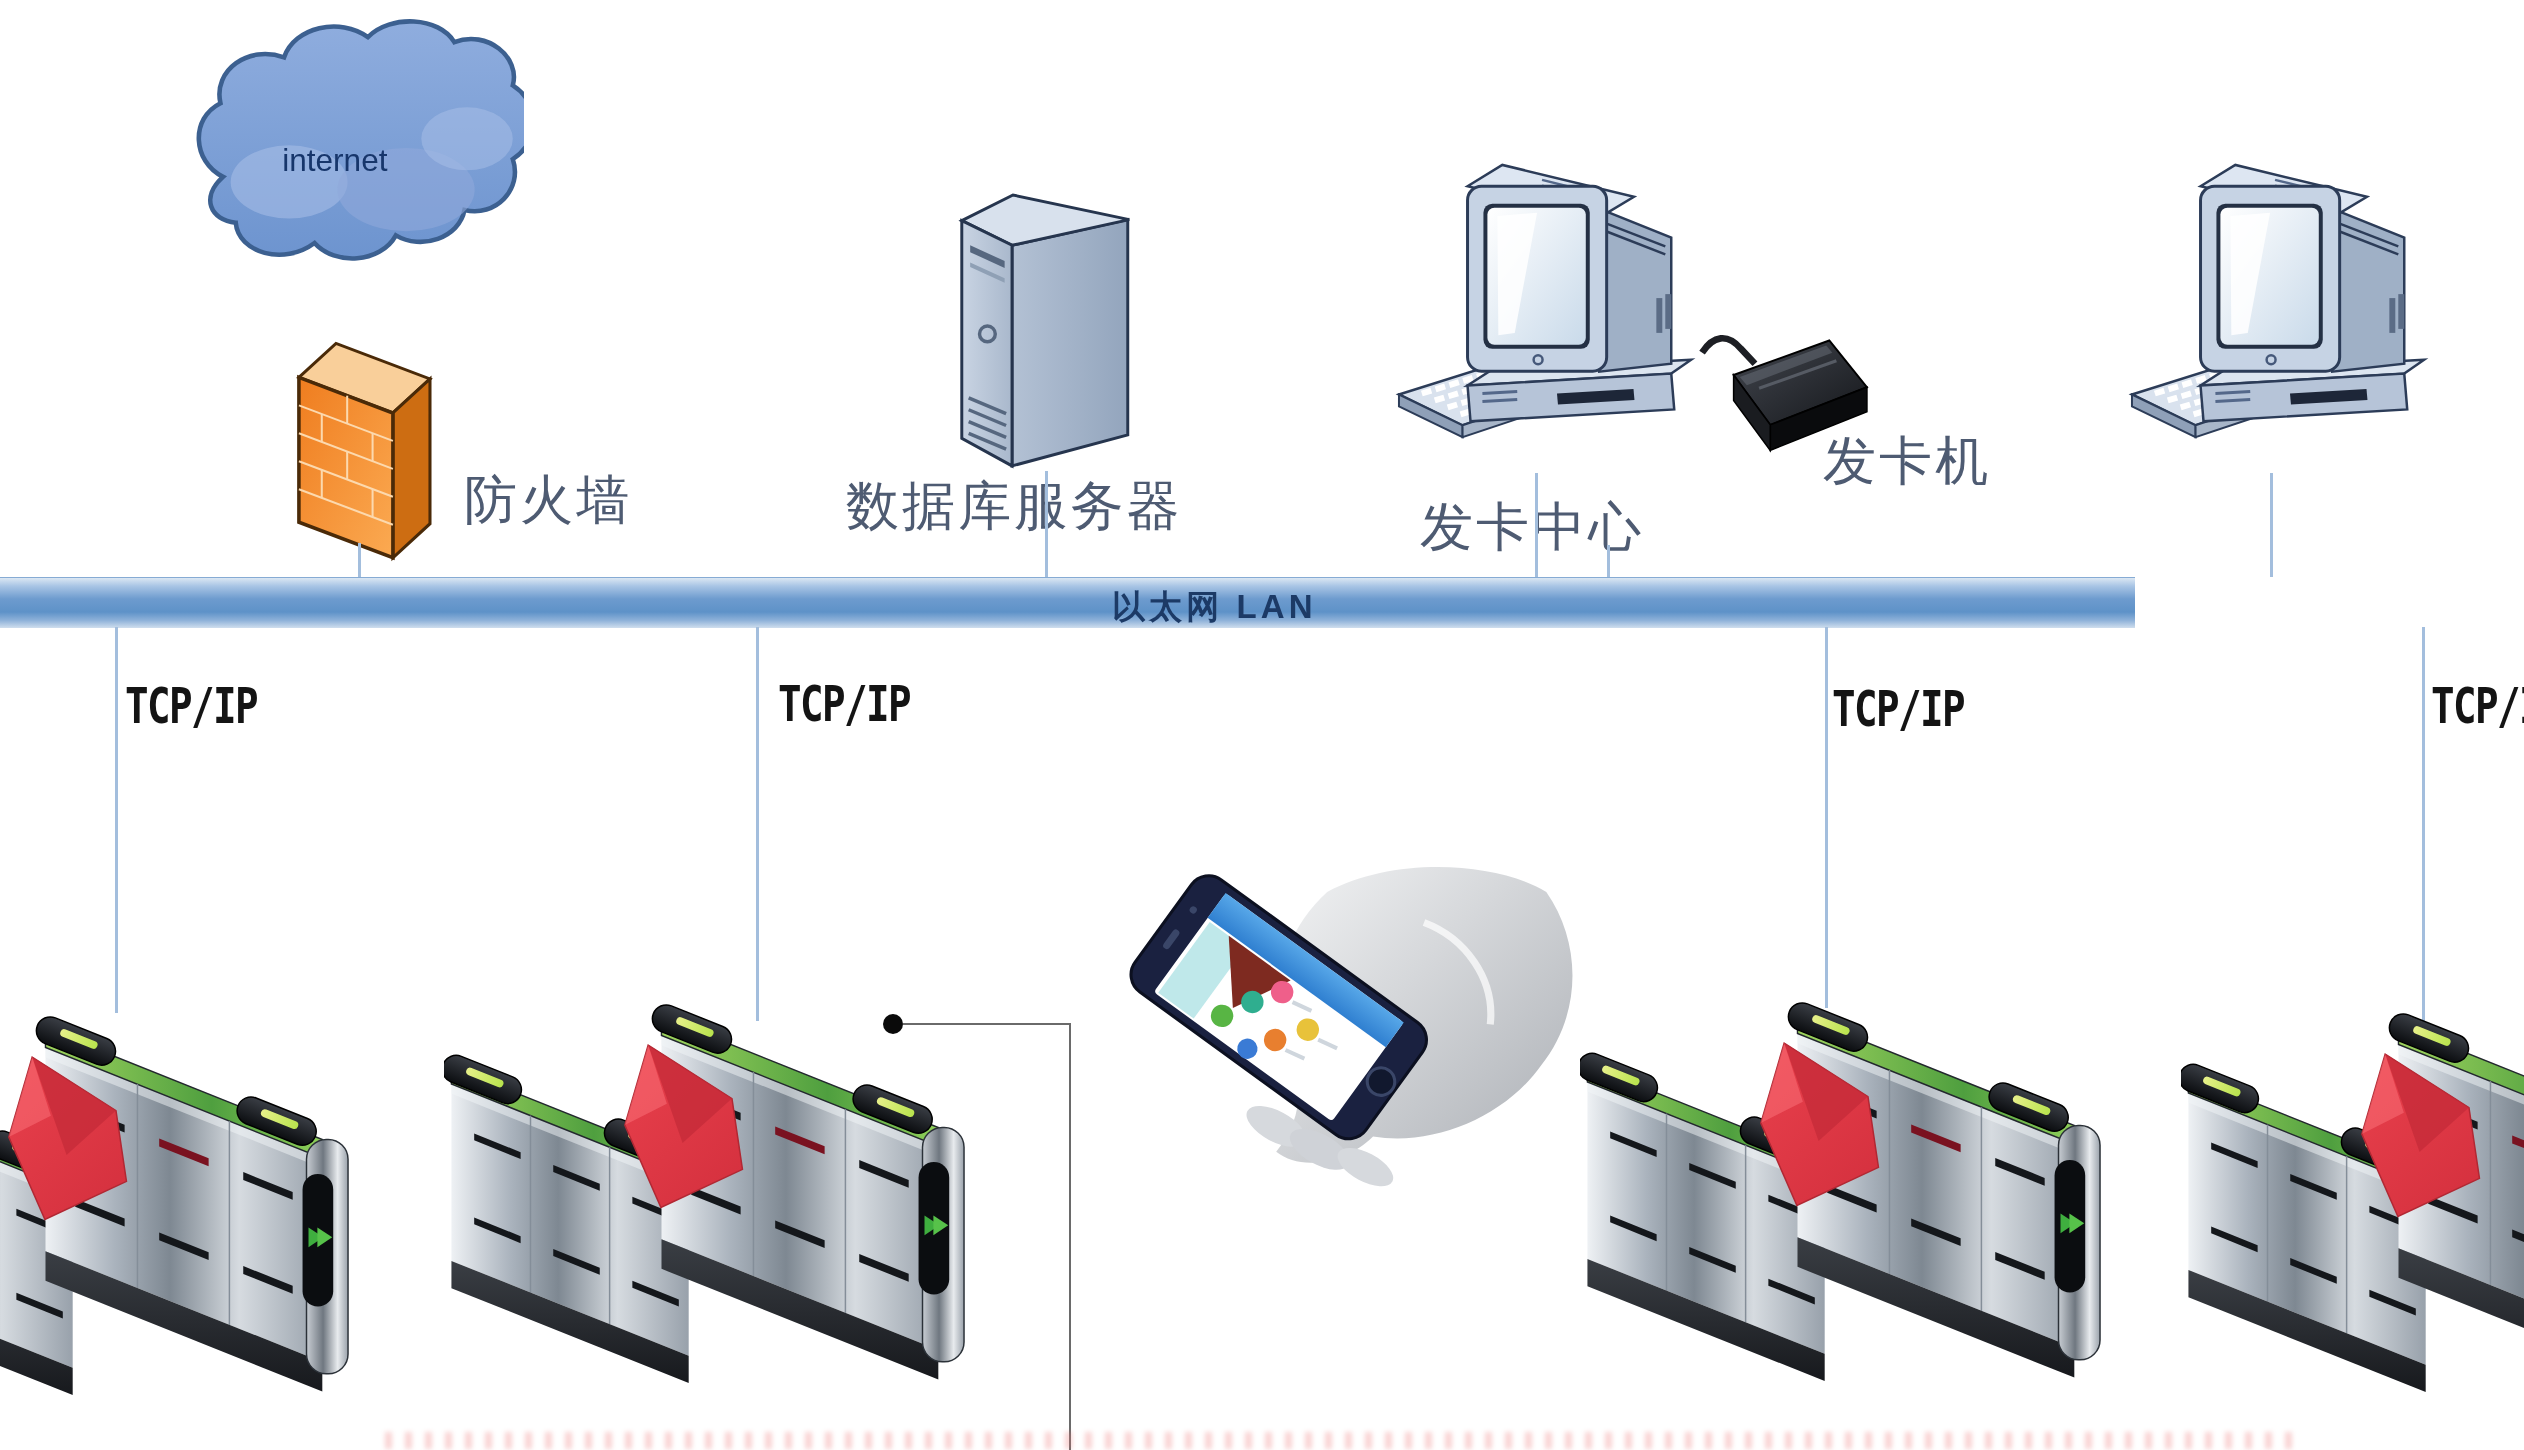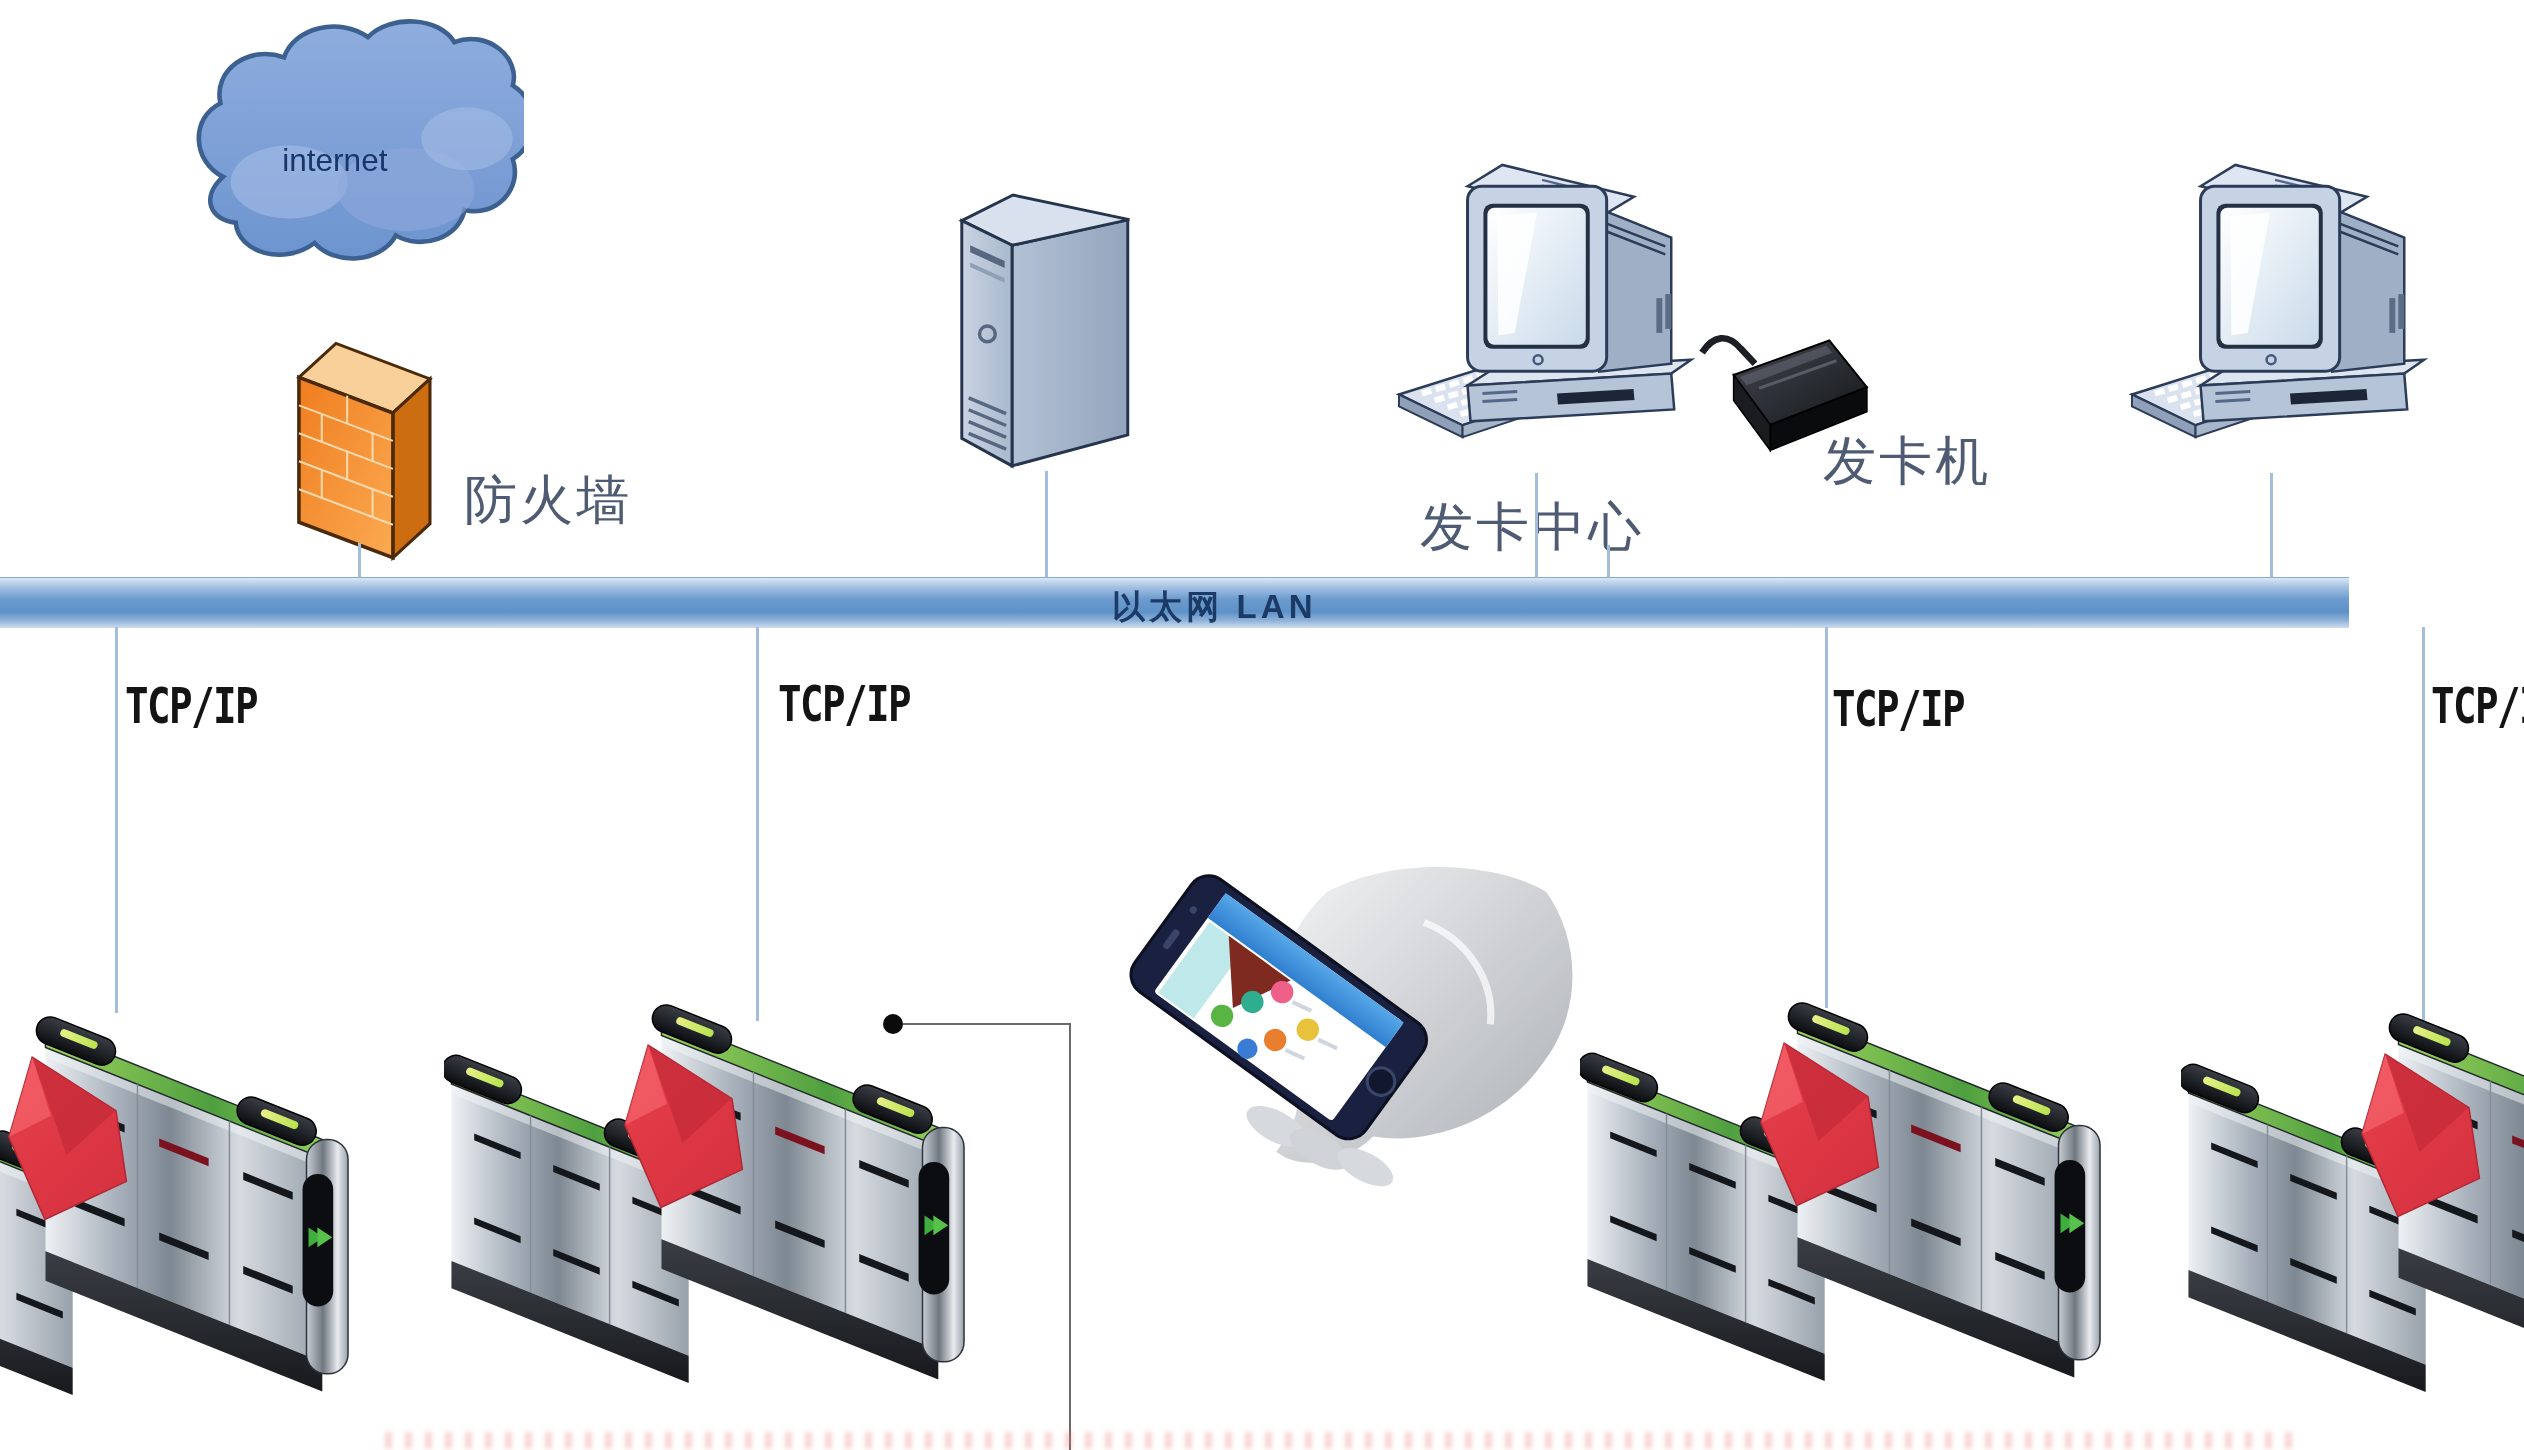--- a/index.html
+++ b/index.html
@@ -5,21 +5,21 @@
   html,body{margin:0;padding:0;background:#fff;}
   #stage{position:relative;width:2525px;height:1450px;overflow:hidden;background:#ffffff;
          font-family:"Liberation Sans",sans-serif;text-align:right;}
   .abs{position:absolute;}
   .label{position:absolute;font-family:"DejaVu Serif",serif;font-size:53px;color:#4e5b72;
          letter-spacing:3.1px;white-space:nowrap;line-height:1;}
   .tcp{position:absolute;font-family:"DejaVu Sans Mono",monospace;font-weight:bold;font-size:49px;
        color:#141414;letter-spacing:-2px;transform:scaleX(.8);transform-origin:left top;
        white-space:nowrap;line-height:1;}
   .vline{position:absolute;width:3.1px;background:#a3bedd;}
-  .lanbar{position:absolute;left:0;top:577px;width:2349px;height:50px;
+  .lanbar{position:absolute;left:0;top:577px;width:2135px;height:50px;
           background:linear-gradient(180deg,#dbe7f3 0%,#a9c5e5 16%,#6d9bce 42%,#5e92c8 68%,#8fb2d9 85%,#cfdeee 100%);
           border-top:1.5px solid #86abd4;}
   .lanbar span{position:absolute;left:1112px;top:7.1px;font-family:"Liberation Sans",sans-serif;
           font-weight:bold;font-size:33px;color:#1c3a66;letter-spacing:4.1px;white-space:nowrap;}
   .dot{position:absolute;width:20.4px;height:20.4px;border-radius:50%;background:#0a0a0a;}
   .cline-h{position:absolute;height:2px;background:#6a6a6a;}
   .cline-v{position:absolute;width:2px;background:#6a6a6a;}
   .redstrip{position:absolute;left:385px;top:1432px;width:1914px;height:17.3px;opacity:.6;
             background:repeating-linear-gradient(90deg,rgba(238,120,120,.55) 0 7.1px,rgba(255,255,255,0) 7.1px 20px);
             filter:blur(2.5px);}
@@ -255,20 +255,21 @@
     <polygon points="70,96 142,194 142,244 70,146" fill="#1a1c20" stroke="#000" stroke-width="3"></polygon>
     <line x1="120" y1="122" x2="272" y2="68" stroke="#565b64" stroke-width="6"></line>
     <polygon points="82,100 252,38 264,52 96,116" fill="#6a707a" opacity=".5"></polygon>
   </svg>
 
   <svg class="abs" style="left:2126px;top:148px" width="318" height="330" viewBox="0 0 640 660">
       <use href="#pcg"></use>
     </svg>
 
   <div class="label" style="left:464px;top:473px">防火墙</div>
+  <div class="label" style="left:846px;top:479px">数据库服务器</div>
   <div class="label" style="left:1420px;top:500px">发卡中心</div>
   <div class="label" style="left:1823px;top:434px">发卡机</div>
 
   <div class="vline" style="left:358px;top:543px;height:35px"></div>
   <div class="vline" style="left:1045px;top:471px;height:106px"></div>
   <div class="vline" style="left:1535px;top:473px;height:104px"></div>
   <div class="vline" style="left:1607px;top:545px;height:33px"></div>
   <div class="vline" style="left:2270px;top:473px;height:104px"></div>
 
   <div class="lanbar">

